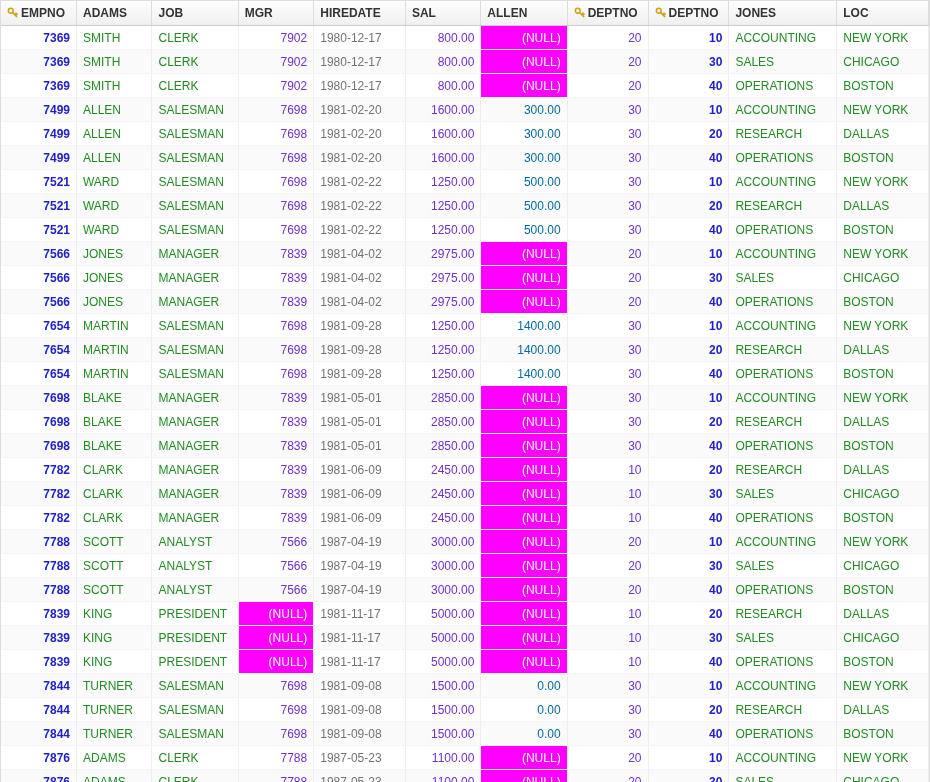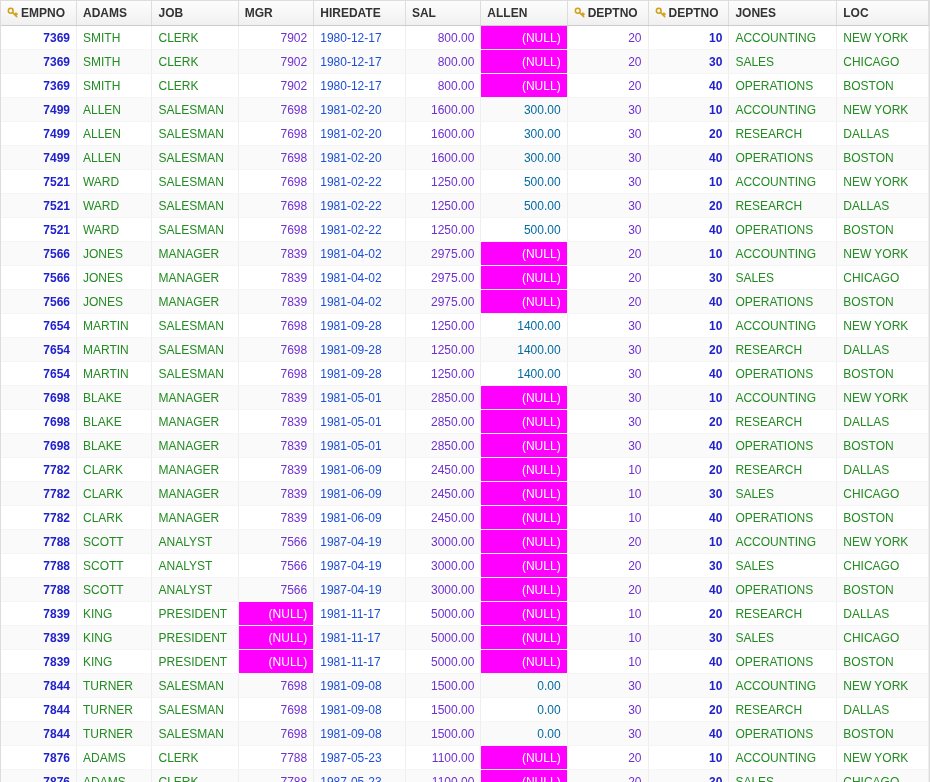--- a/index.html
+++ b/index.html
@@ -42,21 +42,21 @@
     white-space: nowrap;
     overflow: hidden;
   }
   tbody tr:nth-child(odd) td { background: #ffffff; }
   tbody tr:nth-child(even) td { background: #fafafa; }
   td.num   { text-align: right; }
   td.empno { color: #2020cc; font-weight: bold; text-align: right; margin-left: 28px; }
   td.deptno2 { color: #2020cc; font-weight: bold; text-align: right; }
   td.str   { color: #228B22; }
   td.mgr   { color: #7030d0; text-align: right; padding-left: 25px; }
-  td.date  { color: #1d4ed8; }
+  td.date  { color: #737373; }
   td.sal   { color: #7030d0; text-align: right; }
   td.comm  { color: #0369a1; text-align: right; }
   td.deptno1 { color: #7030d0; text-align: right; }
   .null-cell { background: #ff00ff !important; color: #fff !important; }
   svg.key-icon { vertical-align: -2px; margin-right: 2px; }
   col.c-empno   { width: 70px; }
   col.c-ename   { width: 70px; }
   col.c-job     { width: 80px; }
   col.c-mgr     { width: 70px; }
   col.c-hiredate{ width: 85px; }

